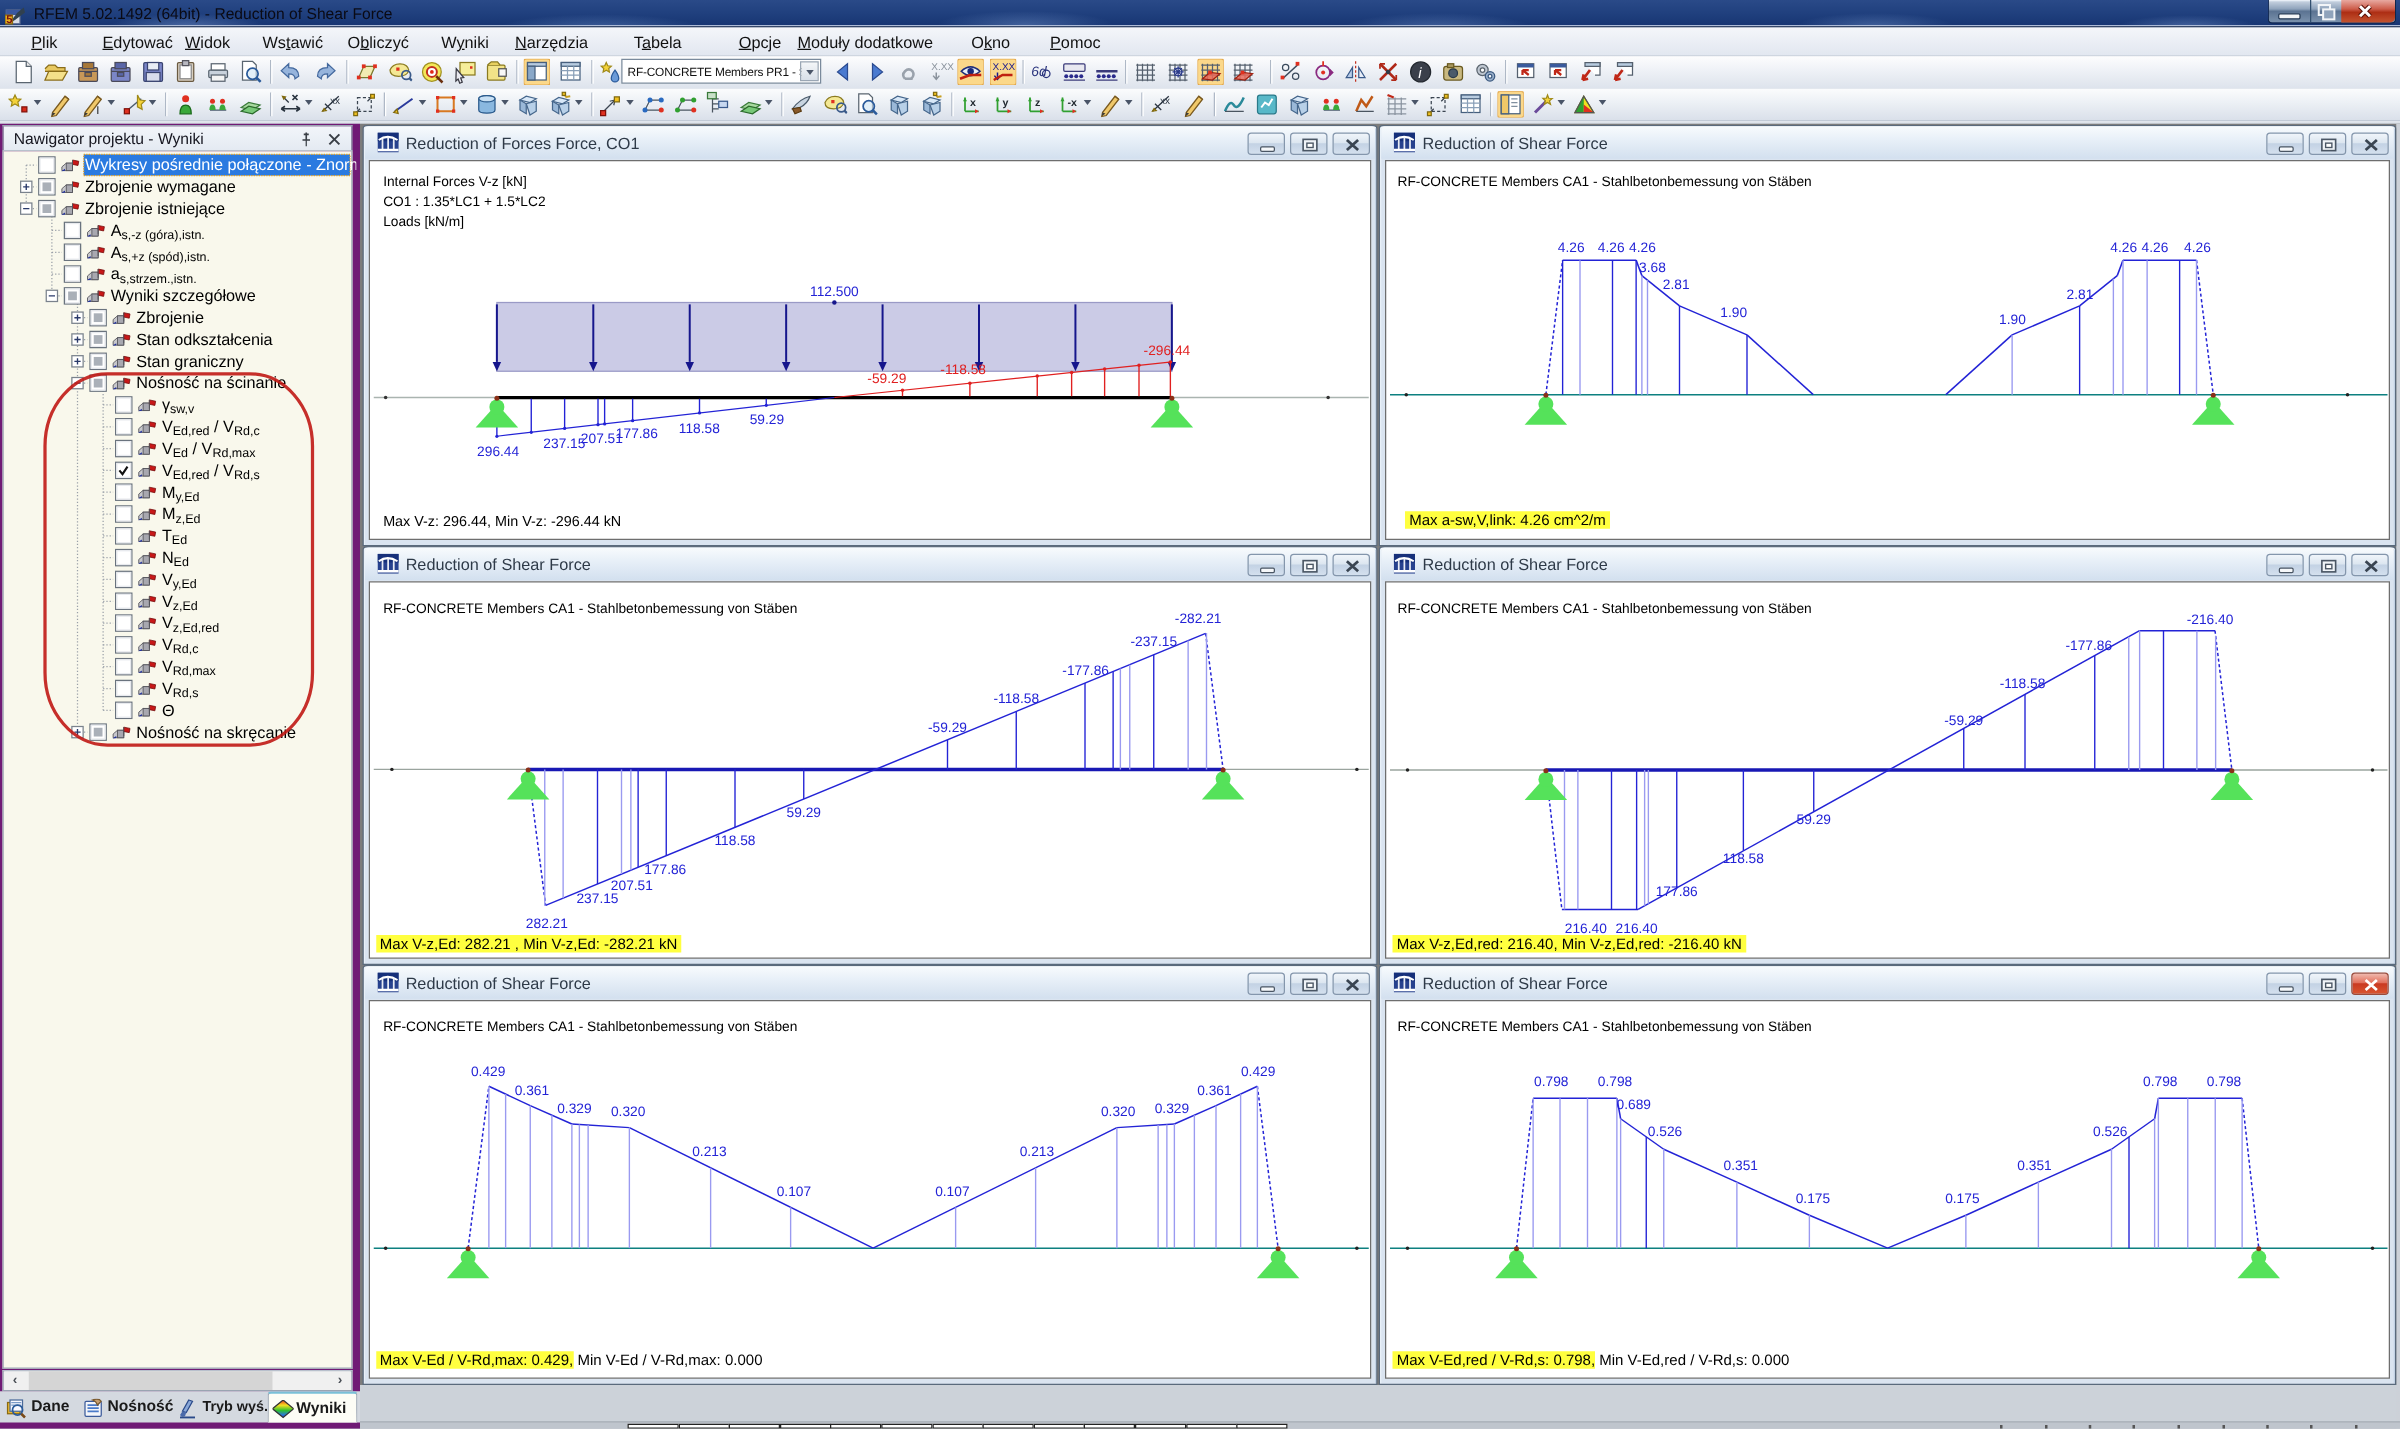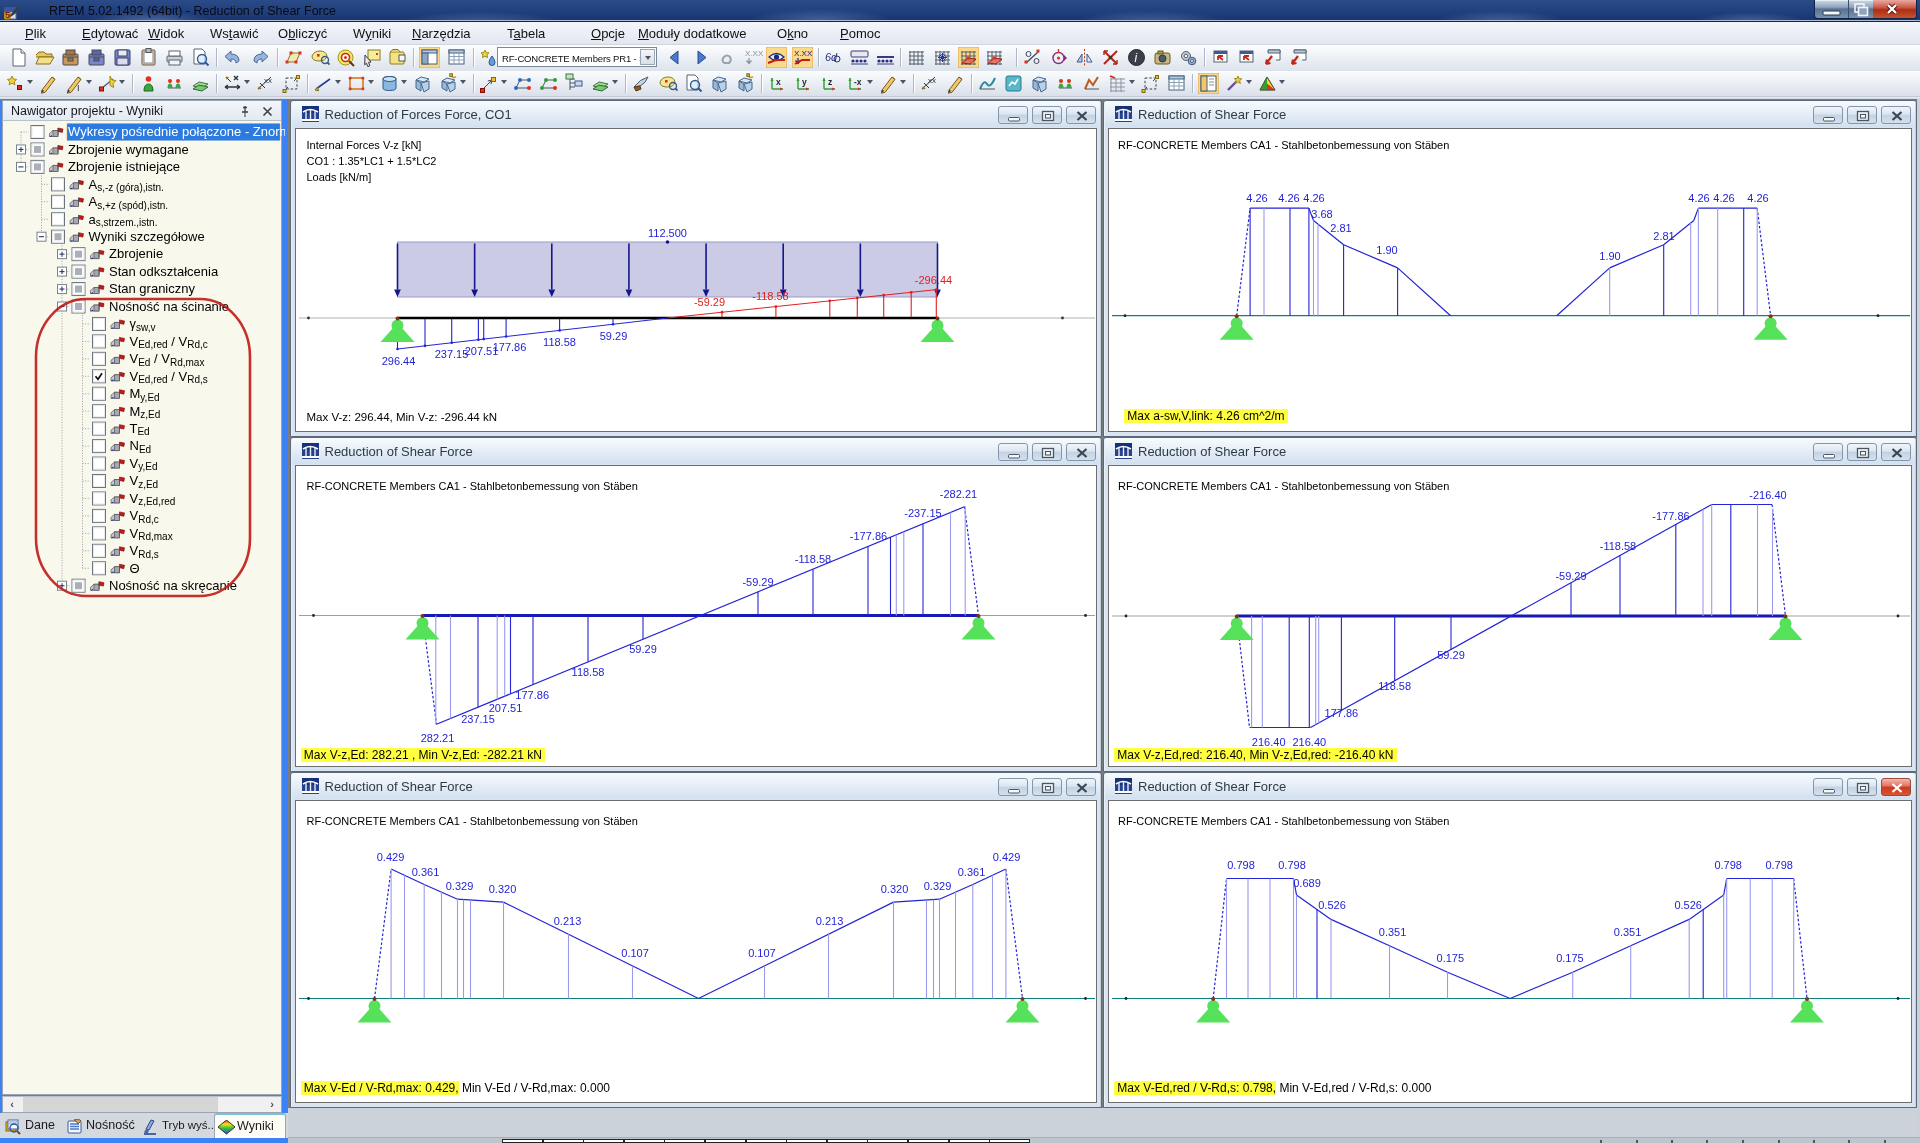--- a/index.html
+++ b/index.html
@@ -8,33 +8,33 @@
 #titlebar { left:0; top:0; width:1920px; height:21px;
   background:
    radial-gradient(90px 16px at 150px 22px, rgba(130,160,215,0.5), rgba(130,160,215,0) 70%),
    radial-gradient(120px 18px at 480px 24px, rgba(120,155,210,0.45), rgba(120,155,210,0) 70%),
    radial-gradient(100px 16px at 820px 20px, rgba(125,158,212,0.4), rgba(125,158,212,0) 70%),
    radial-gradient(110px 18px at 1150px 23px, rgba(120,152,208,0.45), rgba(120,152,208,0) 70%),
    radial-gradient(90px 15px at 1500px 21px, rgba(125,158,212,0.4), rgba(125,158,212,0) 70%),
    radial-gradient(80px 14px at 1750px 22px, rgba(130,160,215,0.45), rgba(130,160,215,0) 70%),
    linear-gradient(180deg,#2a4a88 0%,#20407e 50%,#173572 100%); }
 #titlebar:after { content:""; position:absolute; left:0; bottom:0; width:100%; height:1px; background:#aebcd8; }
-#titlebar .tt { position:absolute; left:27px; top:3.5px; font-size:12.5px; color:#0a0a14;margin-left:22px; }
+#titlebar .tt { position:absolute; left:27px; top:3.5px; font-size:12.5px; color:#0a0a14; }
 #tbline { left:0; top:21px; width:1920px; height:1px; background:#10254a; }
 #menubar { left:0; top:22px; width:1920px; height:23px;
   background:linear-gradient(180deg,#f4f6fa,#e2e7f0); border-bottom:1px solid #cfd6e0; font-size:13px; color:#111; }
 #menubar span.mi { position:absolute; top:4px; }
 #tb1 { left:0; top:45px; width:1920px; height:26px; background:linear-gradient(180deg,#fdfdfe 0%,#eef1f6 45%,#dde3ec 100%); }
 #tb2 { left:0; top:71px; width:1920px; height:26px; background:linear-gradient(180deg,#fbfcfd 0%,#ecf0f5 45%,#dae0ea 100%); border-bottom:1px solid #c2cad6; }
 .icon { position:absolute; top:2px; width:21px; height:21px; }
 .sep { position:absolute; top:3px; width:1px; height:19px; background:#aeb8c6; }
 .sep:after { content:""; position:absolute; left:1px; top:0; width:1px; height:19px; background:#fff; }
 .drop { position:absolute; top:9px; width:0; height:0; border-left:3px solid transparent; border-right:3px solid transparent; border-top:4px solid #4a5568; }
 #appedge { left:0; top:97px; width:1920px; height:3px; background:linear-gradient(#e8ecf2,#c8cfd9); }
-#panel { left:0; top:99px; width:288px; height:1044px; background:#3b82f6; }
+#panel { left:0; top:99px; width:288px; height:1044px; background:#701a75; }
 #phead { position:absolute; left:2px; top:1px; width:280px; height:21px; background:linear-gradient(#f2f5fa,#e4eaf2); border:1px solid #9aa4b2; border-bottom:1px solid #b8c0cc; font-size:12.5px; color:#15151f; }
 #tree { position:absolute; left:2px; top:22px; width:280px; height:974px; background:#f9f8ec; border:1px solid #9aa4b2; border-top:none; }
 #mdi { left:288px; top:99px; width:1632px; height:1009px; background:#7c7c7c; }
 #botarea { left:288px; top:1108px; width:1632px; height:35px; background:#ccd2d9; }
 .win { position:absolute; background:#dae4f0; border:1px solid #5a6a7c; border-radius:3px 3px 0 0;
   box-shadow:inset 0 1px 0 #f6fafd, inset 1px 0 0 #e8f0f8, inset -1px 0 0 #c2d2e4; }
 .wtb { position:absolute; left:1px; right:1px; top:0; height:26px;
   background:linear-gradient(180deg,#f8fbfd 0%,#e8f0f8 40%,#d3e0ef 100%); border-radius:3px 3px 0 0; }
 .wtt { position:absolute; left:33px; top:6px; font-size:13px; color:#2e3a48; }
 .wc { position:absolute; left:4px; right:4px; top:27px; bottom:4px; background:#fff; border:1px solid #6e6e6e; }
@@ -939,21 +939,21 @@
         </g>
         <text x="106" y="469.0" font-size="13" fill="#000"><tspan>Nośność na skręcanie</tspan></text>
         <rect x="33" y="178" width="214" height="297" rx="50" ry="58" fill="none" stroke="#c01815" stroke-width="2.6" opacity="0.9"></rect>
       </svg>
     </div>
 <div style="position:absolute;left:2px;top:997px;width:280px;height:17px;background:#f0f0f0;border:1px solid #9aa4b2;border-top:1px solid #b8c0cc;">
       <div style="position:absolute;left:2px;top:1px;width:14px;height:13px;color:#4a4f56;font-size:11px;text-align:center;line-height:13px;font-weight:bold">‹</div>
       <div style="position:absolute;right:2px;top:1px;width:14px;height:13px;color:#4a4f56;font-size:11px;text-align:center;line-height:13px;font-weight:bold">›</div>
       <div style="position:absolute;left:20px;top:0px;width:195px;height:15px;background:#d5d5d5;"></div>
     </div>
-    <div style="position:absolute;left:0px;top:1014px;width:288px;height:25px;background:#d4d9e0;font-size:12.5px;color:#1a1a1a;">
+    <div style="position:absolute;left:0px;top:1014px;width:288px;height:25px;background:#d4d9e0;font-size:12.5px;color:#1a1a1a;font-weight:bold;">
       <div style="position:absolute;left:3px;top:2px;width:60px;height:23px;">
         <svg style="position:absolute;left:2px;top:4px" width="18" height="16">
           <rect x="1" y="3" width="10" height="9" fill="#e8b830" stroke="#8a6a10"></rect>
           <rect x="3" y="1" width="10" height="9" fill="#f8f8ff" stroke="#4a6a9a"></rect>
           <path d="M4 3 h8 M4 5 h8" stroke="#7a9ac8"></path>
           <circle cx="9" cy="9" r="4" fill="none" stroke="#2a5a9a" stroke-width="1.4"></circle>
           <path d="M12 12 l3 3" stroke="#7a4a18" stroke-width="2"></path>
         </svg>
         <span style="position:absolute;left:22px;top:3px;white-space:nowrap">Dane</span>
       </div>

